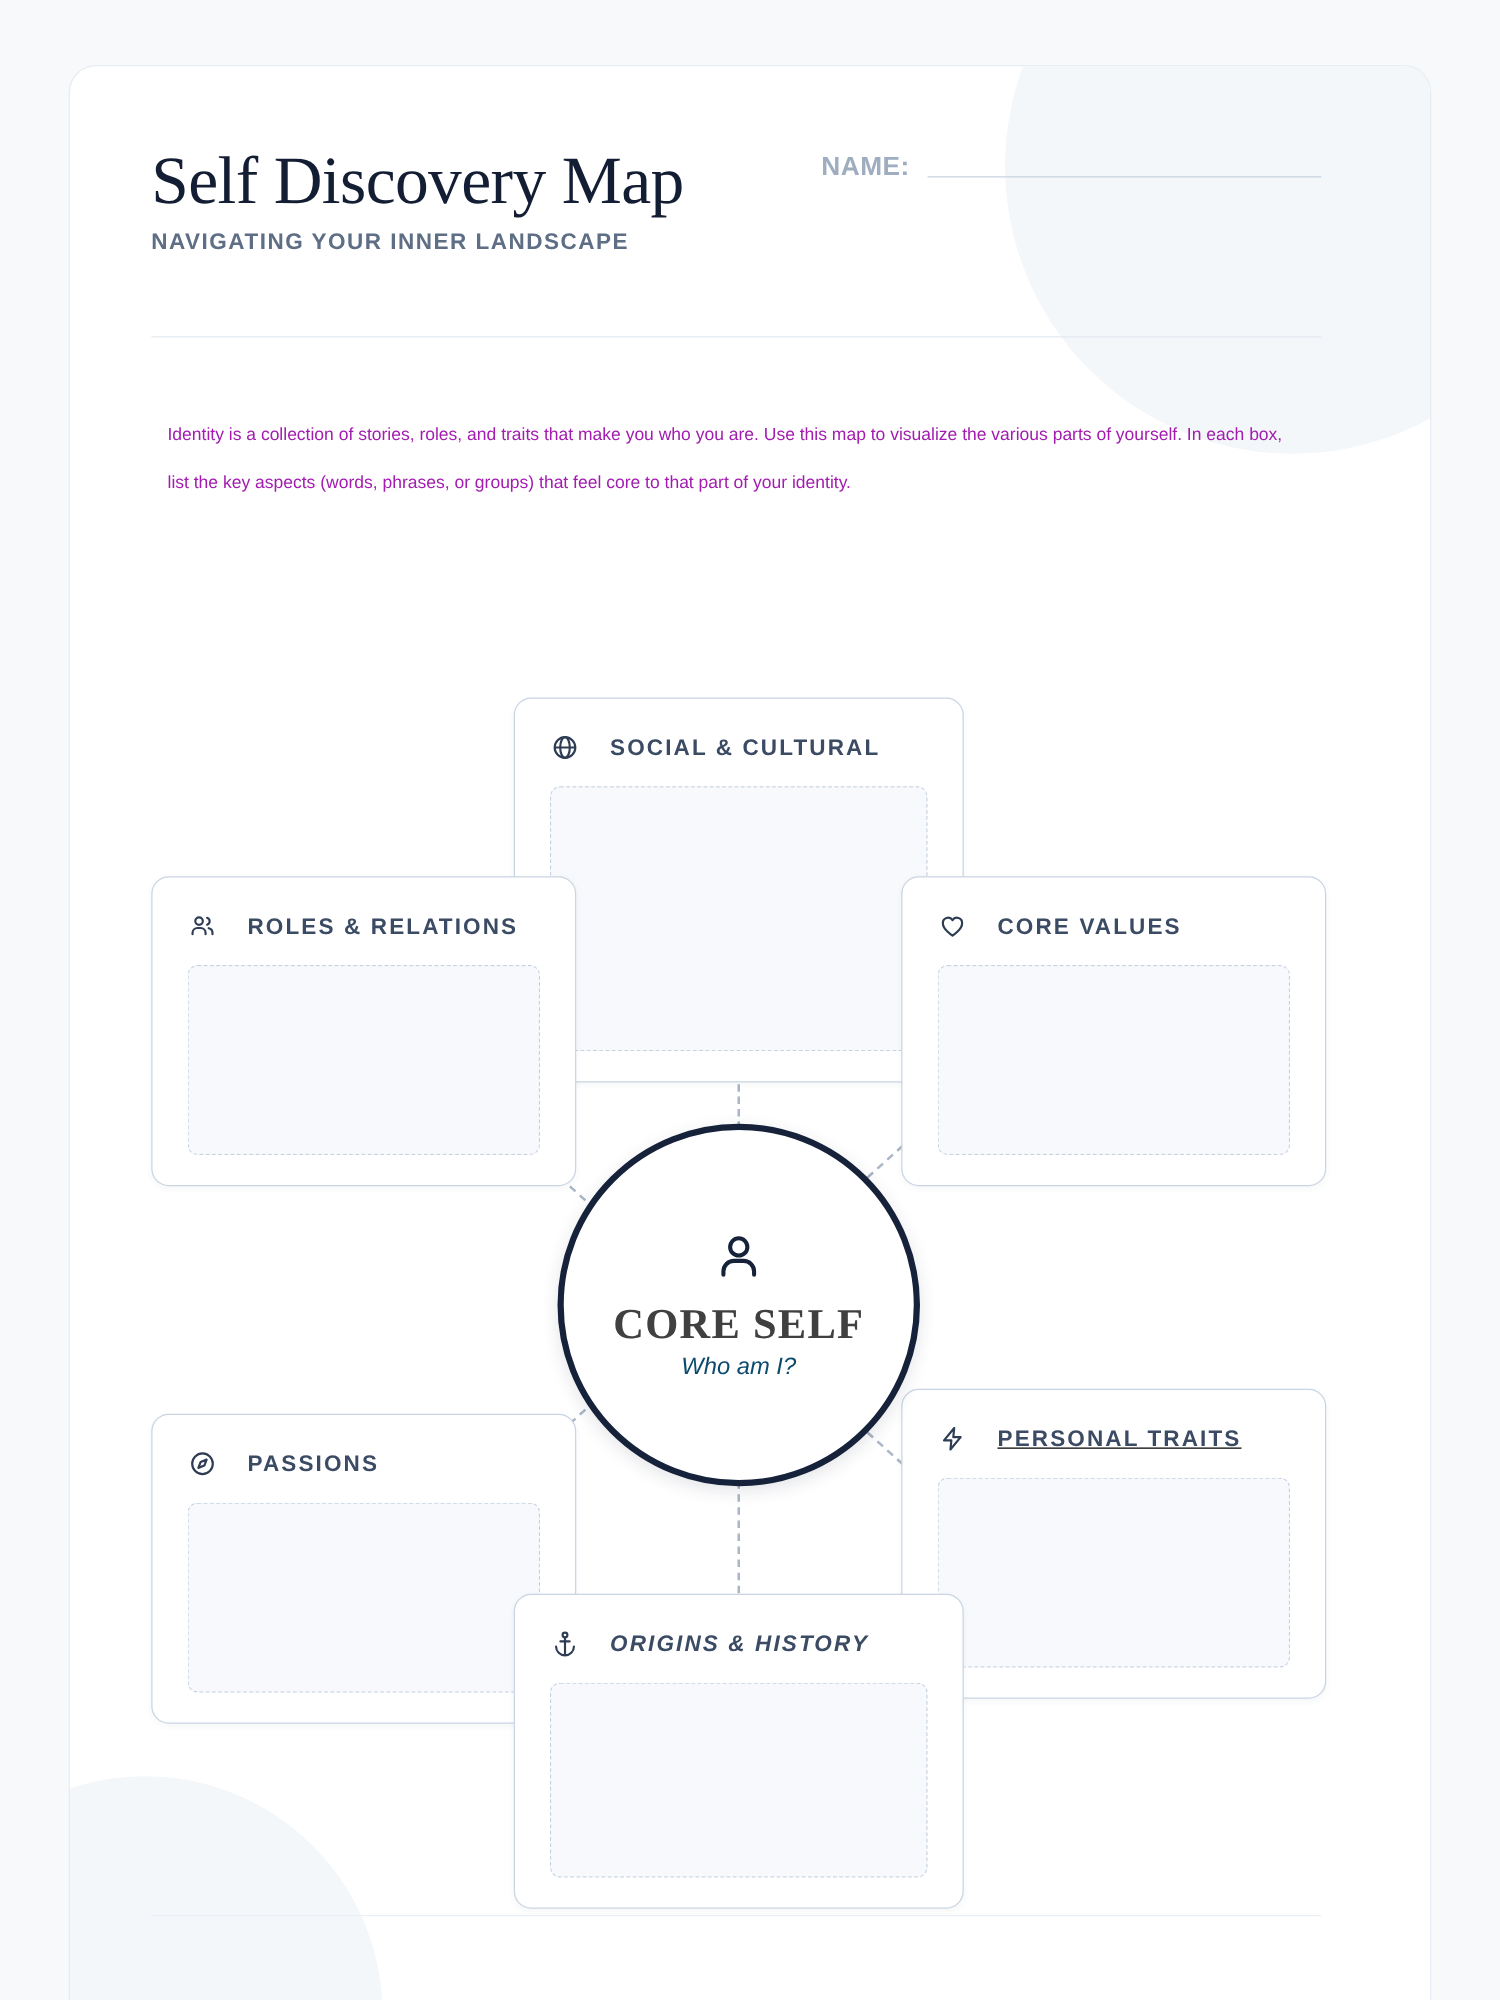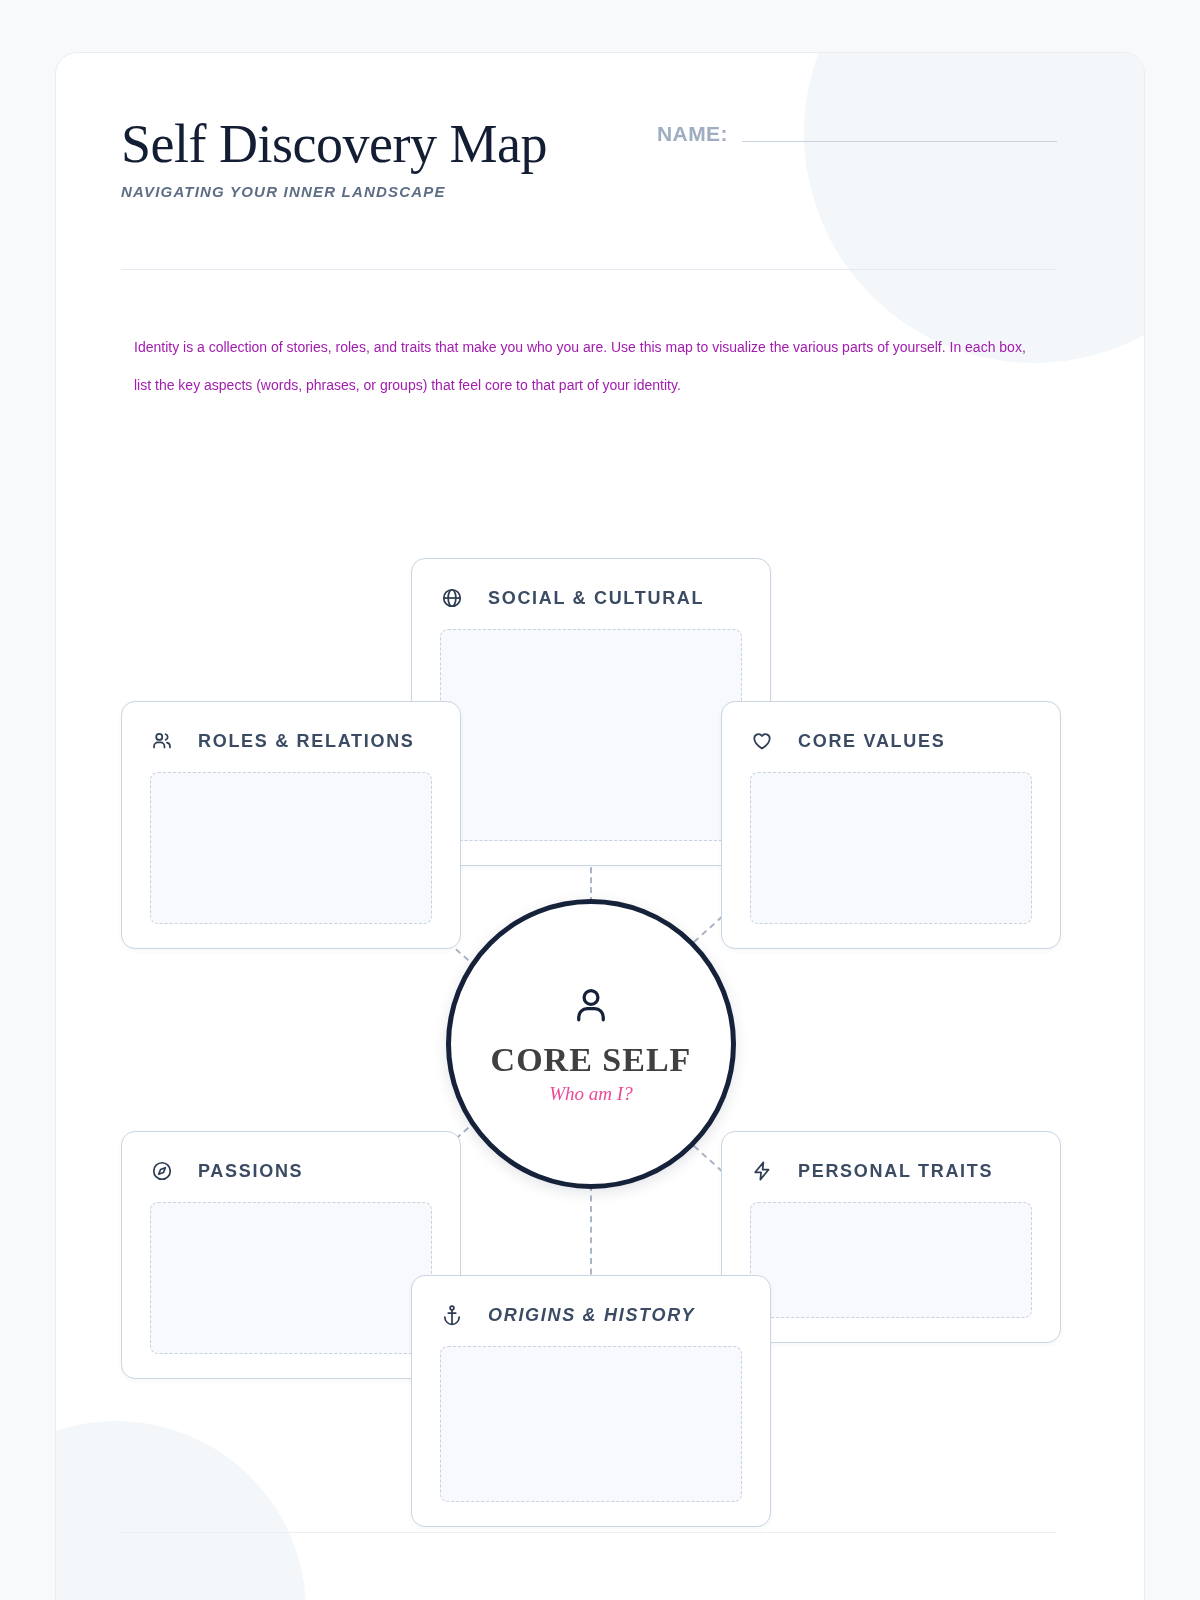--- a/index.html
+++ b/index.html
@@ -69,23 +69,22 @@
     font-weight: normal;
     font-size: 54px;
     line-height: 58px;
     letter-spacing: -0.5px;
     color: #131d33;
     white-space: nowrap;
   }
   .subtitle {
     margin-top: 10px;
     font-family: "Liberation Sans", sans-serif;
-    font-style: italic;
     font-weight: bold;
-    font-size: 15px;
+    font-size: 18px;
     letter-spacing: 1.2px;
     color: #5d6e85;
     white-space: nowrap;
   }
 
   .meta { width: 400px; padding-top: 8px; }
   .meta-row {
     display: flex;
     align-items: flex-end;
     margin-bottom: 22px;
@@ -174,21 +173,21 @@
     border: 1px dashed #c6d2e0;
     border-radius: 8px;
     background: #f7f9fc;
   }
 
   
   .card-top    { left: 355px; top:  65px; width: 360px; height: 308px; }
   .card-left1  { left:  65px; top: 208px; width: 340px; height: 248px; }
   .card-right1 { left: 665px; top: 208px; width: 340px; height: 248px; }
   .card-left2  { left:  65px; top: 638px; width: 340px; height: 248px; }
-  .card-right2 { left: 665px; top: 638px; width: 340px; height: 212px; }
+  .card-right2 { left: 665px; top: 618px; width: 340px; height: 248px; text-decoration: underline; }
   .card-bottom { left: 355px; top: 782px; width: 360px; height: 252px; font-style: italic; }
 
   
   .core {
     position: absolute;
     left: 390px;
     top: 406px;
     width: 290px;
     height: 290px;
     border-radius: 50%;
@@ -211,22 +210,21 @@
     font-weight: bold;
     font-size: 34px;
     letter-spacing: 1px;
     color: #404040;
     line-height: 38px;
   }
   .core-sub {
     margin-top: 4px;
     font-size: 19px;
     font-style: italic;
-    color: #ec4899;
-    font-family: Liberation Serif, serif;
+    color: #0c4a6e;
   }
 
   
   .conn { position: absolute; z-index: 1; }
   .conn-v {
     width: 0;
     border-left: 2px dashed #a9b6c6;
   }
   .conn-d {
     height: 0;

